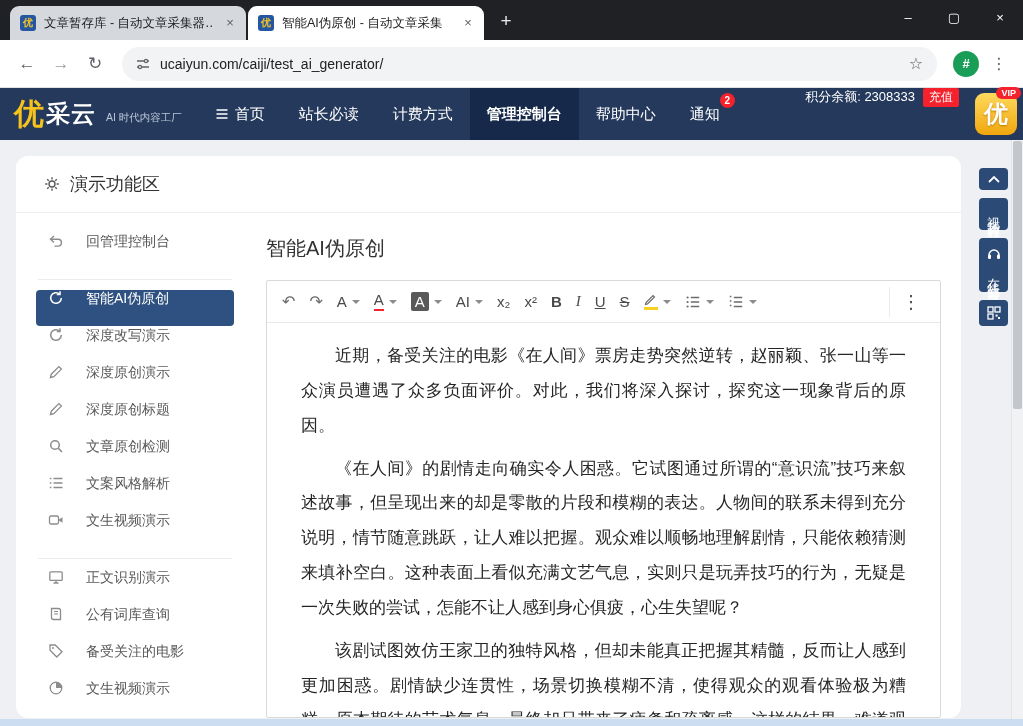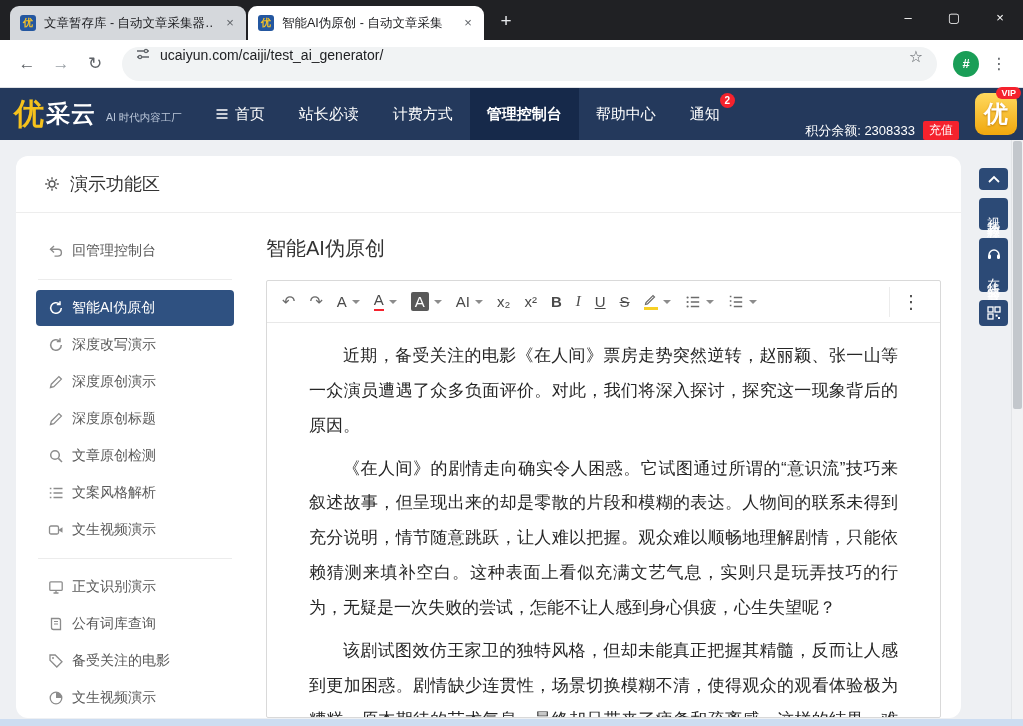--- a/index.html
+++ b/index.html
@@ -15,49 +15,49 @@
   .favicon { width:16px; height:16px; border-radius:3px; background:#2457a0; color:#f7c325; font-size:10px; font-weight:bold; display:flex; align-items:center; justify-content:center; flex:0 0 auto; }
   .tab-title { flex:1; white-space:nowrap; overflow:hidden; }
   .tab-close { width:16px; height:16px; border-radius:50%; font-size:13px; line-height:16px; text-align:center; color:#5f6368; flex:0 0 auto; }
   .new-tab { width:28px; height:28px; margin:0 0 5px 8px; color:#e8eaed; font-size:19px; line-height:28px; text-align:center; border-radius:50%; }
   .win-controls { position:absolute; right:0; top:0; height:34px; display:flex; }
   .win-btn { width:46px; height:34px; color:#ffffff; font-size:13px; display:flex; align-items:center; justify-content:center; }
 
   .nav-toolbar { height:48px; background:#ffffff; display:flex; align-items:center; padding:0 12px; gap:4px; border-bottom:1px solid #dfe1e5; flex:0 0 auto; }
   .nav-btn { width:30px; height:30px; border-radius:50%; color:#5f6368; font-size:17px; display:flex; align-items:center; justify-content:center; flex:0 0 auto; }
   .nav-btn.fwd { color:#9aa0a6; }
-  .url-bar { flex:1; height:34px; background:#f1f3f4; border-radius:17px; display:flex; gap:10px; padding:0 14px; margin:0 8px; }
+  .url-bar { flex:1; height:34px; background:#f1f3f4; border-radius:17px; display:flex; align-items:center; gap:10px; padding:0 14px; margin:0 8px; }
   .url-text { font-size:14px; color:#202124; }
   .star { margin-left:auto; font-size:16px; color:#5f6368; }
   .avatar { width:26px; height:26px; border-radius:50%; background:#1a9e57; color:#fff; font-size:13px; font-weight:bold; display:flex; align-items:center; justify-content:center; margin:0 4px; flex:0 0 auto; }
   .menu-dots { font-size:16px; color:#5f6368; width:24px; text-align:center; flex:0 0 auto; }
 
   
   .site-header { height:52px; background:#24395c; color:#fff; display:flex; align-items:stretch; padding-left:14px; position:relative; flex:0 0 auto; }
   .logo { display:flex; align-items:center; margin-right:16px; }
   .logo-char { font-size:30px; font-weight:900; color:#f6c21c; line-height:1; }
   .logo-text { font-size:24px; font-weight:700; letter-spacing:1px; margin-left:2px; }
   .tagline { font-size:10.5px; color:#bcc8da; margin-left:10px; margin-top:8px; }
   .site-nav { display:flex; align-items:stretch; font-size:15px; }
   .nav-item { display:flex; align-items:center; gap:6px; padding:0 17px; position:relative; }
   .nav-item.active { background:#16294a; font-weight:bold; }
   .nav-badge { position:absolute; top:5px; right:2px; min-width:15px; height:15px; line-height:15px; background:#f5222d; color:#fff; font-size:10px; font-weight:bold; border-radius:8px; text-align:center; padding:0 3px; }
-  .header-right { margin-left:auto; display:flex; align-items:flex-end; gap:8px; font-size:13px; padding-right:64px; }
+  .header-right { margin-left:auto; display:flex; align-items:flex-start; gap:8px; font-size:13px; padding-right:64px; }
   .recharge { background:#f5222d; color:#fff; font-size:12px; padding:1px 6px; border-radius:2px; }
   .vip-badge { position:absolute; top:5px; right:6px; width:42px; height:42px; border-radius:9px; background:linear-gradient(180deg,#ffd95e,#f0a70d); display:flex; align-items:center; justify-content:center; color:#fff; font-size:24px; font-weight:900; text-shadow:0 1px 2px #c07d00; }
   .vip-tag { position:absolute; top:-6px; right:-4px; background:#f5222d; color:#fff; font-size:9px; font-weight:bold; padding:1px 5px; border-radius:7px; text-shadow:none; }
 
   
   .content { flex:1; padding:16px 62px 8px 16px; overflow:hidden; }
   .card { background:#fff; border-radius:12px; height:100%; display:flex; flex-direction:column; overflow:hidden; }
   .card-header { display:flex; align-items:center; gap:10px; padding:16px 28px; border-bottom:1px solid #ededed; font-size:18px; color:#333; flex:0 0 auto; }
   .card-body { flex:1; display:flex; padding:20px 14px 0 20px; overflow:hidden; }
 
   aside { width:198px; flex:0 0 auto; }
-  .side-item { display:flex; align-items:center; gap:8px; height:36px; padding:0 12px; font-size:14px; color:#595959; border-radius:4px; margin-bottom:1px; }
+  .side-item { display:flex; gap:22px; height:36px; padding:0 12px; font-size:14px; color:#595959; border-radius:4px; margin-bottom:1px; }
   .side-item .ic { color:#8c8c8c; }
   .side-item.active { background:#2f5181; color:#fff; }
   .side-item.active .ic { color:#fff; }
   .side-divider { height:1px; background:#ececec; margin:10px 2px; }
 
   main { flex:1; display:flex; flex-direction:column; padding:0 6px 0 32px; overflow:hidden; }
   .main-title { font-size:20px; font-weight:500; color:#333; margin:2px 0 18px; }
   .editor { flex:1; border:1px solid #d9d9d9; border-radius:2px; display:flex; flex-direction:column; overflow:hidden; }
   .editor-toolbar { height:42px; display:flex; align-items:center; padding:0 8px; border-bottom:1px solid #e8e8e8; color:#4a4a4a; flex:0 0 auto; }
   .tb-btn { display:flex; align-items:center; gap:3px; padding:0 7px; height:30px; font-size:15px; border-radius:3px; }
@@ -66,21 +66,21 @@
   .A-color { border-bottom:2px solid #f5222d; line-height:1.1; }
   .A-bg { background:#595959; color:#fff; padding:0 4px; border-radius:2px; line-height:1.3; }
   .tb-b { font-weight:800; }
   .tb-i { font-style:italic; font-family:"Liberation Serif",serif; }
   .tb-u { text-decoration:underline; }
   .tb-s { text-decoration:line-through; }
   .hl-bar { width:14px; height:3px; background:#f7d025; margin-top:1px; }
   .hl-wrap { display:flex; flex-direction:column; align-items:center; }
   .tb-more { margin-left:auto; border-left:1px solid #ececec; padding:0 12px; height:30px; display:flex; align-items:center; font-size:18px; color:#4a4a4a; }
   .editor-body { flex:1; padding:16px 26px; font-size:17px; line-height:2.05; color:#262626; text-align:justify; overflow:hidden; }
-  .editor-body p { text-indent:2em; margin:0 16px 8px; }
+  .editor-body p { text-indent:2em; margin:0 8px 8px; }
 
   .ic { width:16px; height:16px; flex:0 0 auto; }
   .ic14 { width:14px; height:14px; }
 
   
   .rail { position:absolute; top:168px; right:15px; width:29px; display:flex; flex-direction:column; gap:8px; z-index:6; }
   .rail-btn { background:#2c4a76; color:#fff; border-radius:4px; display:flex; flex-direction:column; align-items:center; padding:8px 0; }
   .rail-btn.small { padding:6px 0; }
   .v-text { writing-mode:vertical-rl; text-orientation:upright; font-size:13px; letter-spacing:4px; line-height:1; }
   .rail-btn .ic { color:#fff; margin-bottom:6px; }

